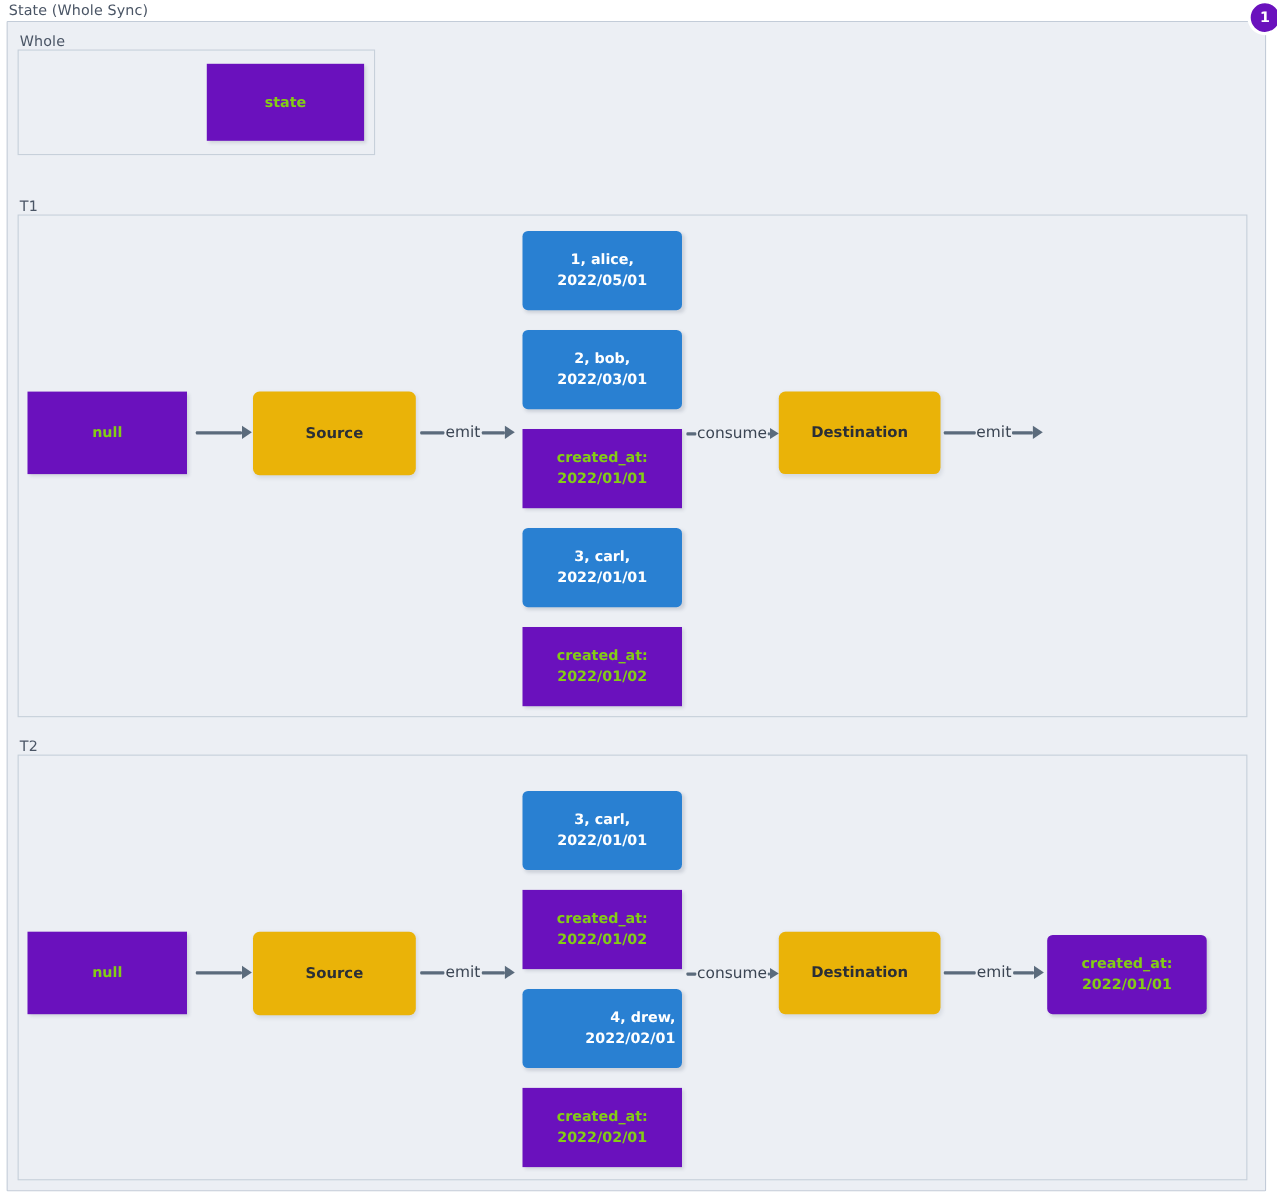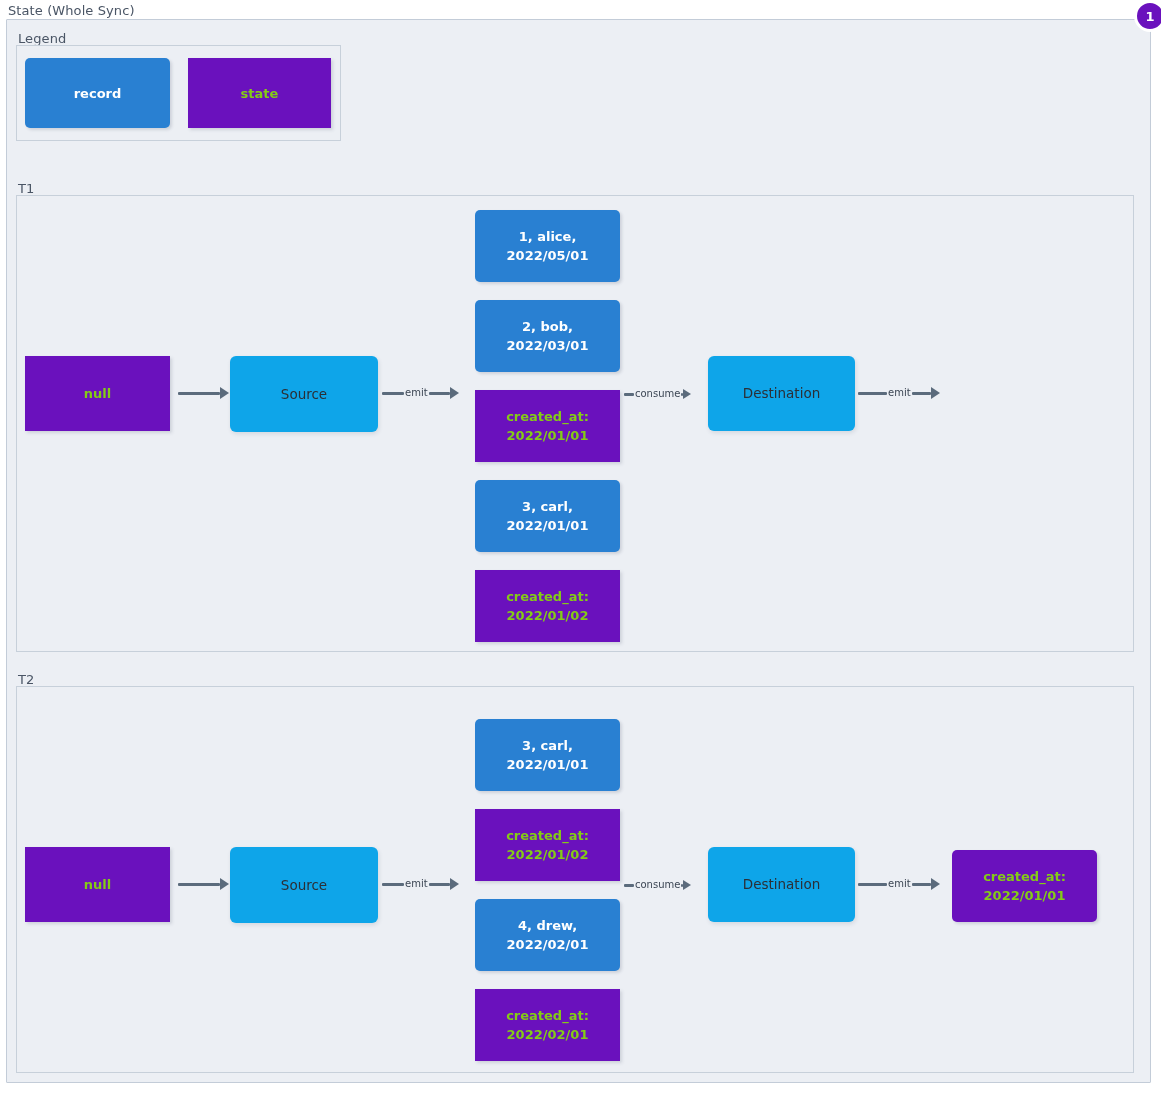--- a/index.html
+++ b/index.html
@@ -62,38 +62,38 @@
     border-radius: 5px;
   }
   .node.state {
     background: #6a11bd;
     color: #84cc16;
     font-weight: 700;
     border-radius: 0px;
   }
   .node.state.rounded { border-radius: 5px; }
   .node.process {
-    background: #0ea5e9;
+    background: #eab308;
     color: #2b2f36;
-    font-weight: 400;
+    font-weight: 700;
     border-radius: 6px;
     box-shadow: 1px 2px 4px rgba(70,85,105,0.14);
     font-size: 13.5px;
   }
 
   
   .edge { height: 22px; display: flex; align-items: center; }
   .edge .bar {
     height: 3px;
     background: #5b6b7c;
     border-radius: 1px;
   }
   .edge .lbl {
     color: #3c4654;
-    font-size: 10px;
+    font-size: 14px;
     line-height: 14px;
     padding: 0 1px;
     white-space: nowrap;
   }
   .edge .head {
     width: 0; height: 0;
     border-top: 6px solid transparent;
     border-bottom: 6px solid transparent;
     border-left: 9px solid #5b6b7c;
   }
@@ -121,25 +121,24 @@
 <body>
 
 <div id="canvas">
 
   <div class="abs frame-title" style="left:8px; top:4px;">State (Whole Sync)</div>
 
   <div class="abs frame" style="left:6px; top:19px; width:1145px; height:1064px;"></div>
 
   <div class="abs badge" style="left:1134px; top:0px; width:32px; height:32px;">1</div>
 
-  <div class="abs frame-title" style="left:18px; top:32px;">Legend</div>
+  <div class="abs frame-title" style="left:18px; top:32px;">Whole</div>
 
   <div class="abs subframe" style="left:16px; top:45px; width:325px; height:96px;"></div>
 
-  <div class="abs node record" style="left:25px; top:58px; width:145px; height:70px;">record</div>
 
   <div class="abs node state" style="left:188px; top:58px; width:143px; height:70px;">state</div>
 
   <div class="abs frame-title" style="left:18px; top:182px;">T1</div>
 
   <div class="abs subframe" style="left:16px; top:195px; width:1118px; height:457px;"></div>
 
   <div class="abs node state" style="left:25px; top:356px; width:145px; height:75px;">null</div>
 
   <div class="abs edge" style="left:178px; top:382px; width:52px;">
@@ -202,21 +201,21 @@
     <div class="lbl">emit</div>
     <div class="bar" style="width:21px;"></div>
     <div class="head"></div>
   </div>
 
   <div class="abs node record" style="left:475px; top:719px; width:145px; height:72px;">3, carl, 2022/01/01</div>
 
   <div class="abs node state" style="left:475px; top:809px; width:145px; height:72px;">created_at:
 2022/01/02</div>
 
-  <div class="abs node record" style="left:475px; top:899px; width:145px; height:72px;">4, drew, 2022/02/01</div>
+  <div class="abs node record" style="left:475px; top:899px; width:145px; height:72px;text-align:right;">4, drew, 2022/02/01</div>
 
   <div class="abs node state" style="left:475px; top:989px; width:145px; height:72px;">created_at:
 2022/02/01</div>
 
   <div class="abs edge" style="left:624px; top:874px; width:84px;">
     <div class="bar" style="width:10px;"></div>
     <div class="lbl">consume</div>
     <div class="bar" style="width:2px;"></div>
     <div class="head small"></div>
   </div>

